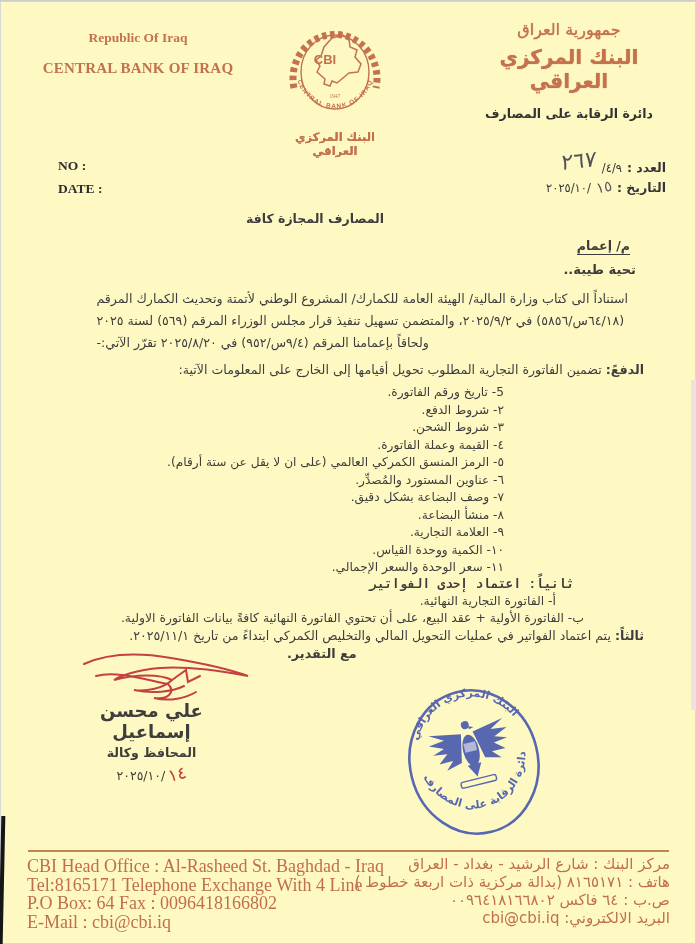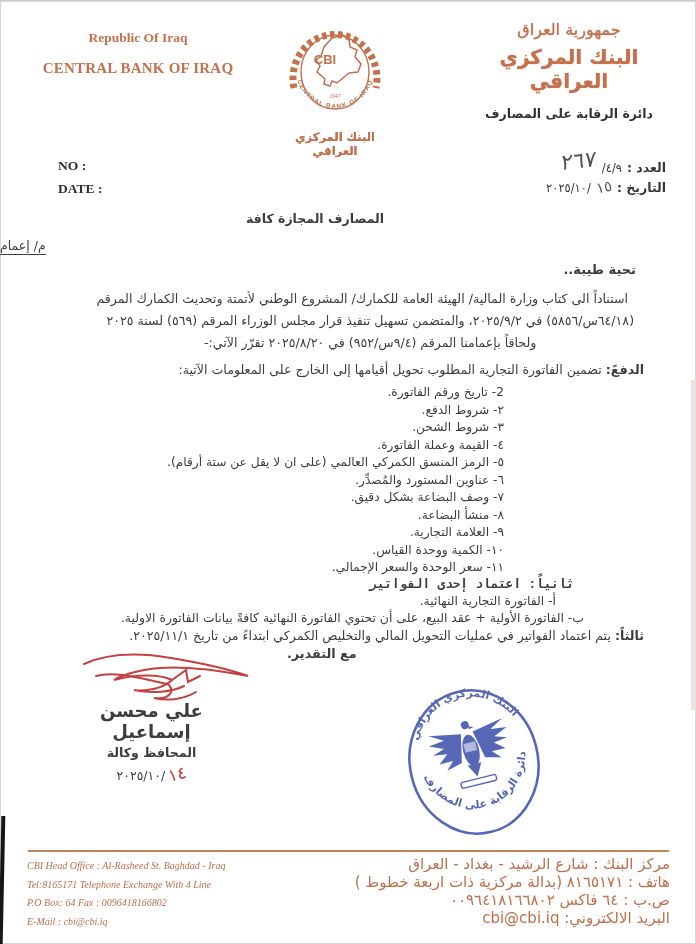--- a/index.html
+++ b/index.html
@@ -1,16 +1,16 @@
 <!DOCTYPE html>
 <html lang="ar"><head>
 <meta charset="utf-8">
 <style>
   html,body{margin:0;padding:0;background:#e8e8e8;}
-  .page{position:relative;width:696px;height:944px;background:#ffffff;margin:0 auto;
+  .page{position:relative;width:696px;height:944px;background:#fef9c3;margin:0 auto;
         font-family:"DejaVu Sans",sans-serif;color:#3e3d3d;overflow:hidden;
         box-shadow:inset 0 0 0 1px #d8d8d8;}
   .abs{position:absolute;}
   .ar{direction:rtl;}
   .nowrap{white-space:nowrap;}
   .orange{color:#c4714e;}
   .serif{font-family:"Liberation Serif",serif;}
 
   
   .hdr-left{left:28px;top:30px;width:220px;text-align:center;}
@@ -29,24 +29,24 @@
   .ltrvis{direction:ltr;unicode-bidi:bidi-override;}
   .ref-row .printed{font-size:11.5px;color:#36353c;}
   .hand-no{font-size:22px;color:#50525e;transform:rotate(-7deg) skewX(-10deg);
            display:inline-block;position:relative;top:-4px;letter-spacing:2px;}
   .hand-day{font-size:15px;color:#5a5a60;transform:rotate(-12deg);display:inline-block;}
   .no-en{left:58px;top:158px;font-size:13.5px;font-weight:bold;color:#2f2e2e;}
   .date-en{left:58px;top:181px;font-size:13.5px;font-weight:bold;color:#2f2e2e;}
 
   
   .to-line{left:0;right:66px;top:211px;text-align:center;font-size:12.5px;font-weight:bold;}
-  .subject{left:0;right:66px;top:238px;text-align:left;font-size:12.5px;font-weight:normal;}
+  .subject{left:0;right:66px;top:238px;text-align:right;font-size:12.5px;font-weight:bold;}
   .subject span{border-bottom:1.3px solid #3e3d3d;padding-bottom:1px;}
   .greeting{right:60px;top:262px;font-size:13px;font-weight:bold;text-align:right;}
-  .para{right:52px;top:288px;text-align:center;font-size:12.6px;line-height:22px;}
+  .para{right:52px;top:288px;text-align:left;font-size:12.6px;line-height:22px;}
   .para .ind{padding-right:16px;}
   .lead{right:52px;font-size:12.6px;}
   .lead .lw{font-weight:bold;}
   .list{right:192px;top:384px;font-size:12.2px;line-height:17.5px;text-align:right;}
   .list div{white-space:nowrap;}
   .sec2{top:576px;right:122px;font-family:Liberation Mono, monospace;}
   .item-a{top:593px;right:140px;font-size:12.4px;}
   .item-b{top:610px;right:112px;font-size:12.4px;}
   .sec3{top:628px;}
   .closing{left:287px;top:646px;font-size:12.8px;font-weight:bold;}
@@ -54,22 +54,22 @@
   
   .sig-block{left:64px;top:700px;width:175px;text-align:center;direction:rtl;}
   .sig-name{font-size:18px;font-weight:bold;}
   .sig-title{font-size:12.6px;font-weight:bold;margin-top:3px;}
   .sig-date{margin-top:4px;font-size:12.5px;display:flex;justify-content:center;
             direction:rtl;align-items:baseline;gap:3px;}
   .hand-red{color:#c23636;font-size:17px;transform:rotate(-14deg);display:inline-block;}
 
   
   .divider{left:28px;top:850px;width:641px;height:2px;background:#b5713e;opacity:.85;}
-  .ftr-en{left:27px;top:857px;font-family:"Liberation Serif",serif;font-size:10px;
-          line-height:18.6px;color:#c06f4a;font-style:italic;}
+  .ftr-en{left:27px;top:857px;font-family:"Liberation Serif",serif;font-size:18px;
+          line-height:18.6px;color:#c06f4a;}
   .ftr-ar{right:26px;top:855px;direction:rtl;text-align:right;font-size:15px;
           line-height:18px;color:#c06f4a;}
 
   
   .edge-left-black{left:0;top:816px;width:4px;height:128px;background:#161616;transform:rotate(1.2deg);}
   .edge-top{left:0;top:0;width:100%;height:2px;background:#c9c9c9;opacity:.7;}
   .edge-right{right:0;top:380px;width:5px;height:330px;background:#efe2de;}
 </style>
 </head>
 <body>
@@ -134,21 +134,21 @@
   <div class="abs para ar">
     <div class="nowrap ind">استناداً الى كتاب وزارة المالية/ الهيئة العامة للكمارك/ المشروع الوطني لأتمتة وتحديث الكمارك المرقم</div>
     <div class="nowrap">(٦٤/١٨س/٥٨٥٦) في ٢٠٢٥/٩/٢، والمتضمن تسهيل تنفيذ قرار مجلس الوزراء المرقم (٥٦٩) لسنة ٢٠٢٥</div>
     <div class="nowrap">ولحاقاً بإعمامنا المرقم (٩/٤س/٩٥٢) في ٢٠٢٥/٨/٢٠ تقرّر الآتي:-</div>
   </div>
 
   <div class="abs lead ar nowrap" style="top:362px;">
     <span class="lw">الدفعً:</span><span> تضمين الفاتورة التجارية المطلوب تحويل أقيامها إلى الخارج على المعلومات الآتية:</span>
   </div>
   <div class="abs list ar">
-    <div>2- تاريخ ورقم الفاتورة.</div>
+    <div>5- تاريخ ورقم الفاتورة.</div>
     <div>٢- شروط الدفع.</div>
     <div>٣- شروط الشحن.</div>
     <div>٤- القيمة وعملة الفاتورة.</div>
     <div>٥- الرمز المنسق الكمركي العالمي (على ان لا يقل عن ستة أرقام).</div>
     <div>٦- عناوين المستورد والمُصدِّر.</div>
     <div>٧- وصف البضاعة بشكل دقيق.</div>
     <div>٨- منشأ البضاعة.</div>
     <div>٩- العلامة التجارية.</div>
     <div>١٠- الكمية ووحدة القياس.</div>
     <div>١١- سعر الوحدة والسعر الإجمالي.</div>

